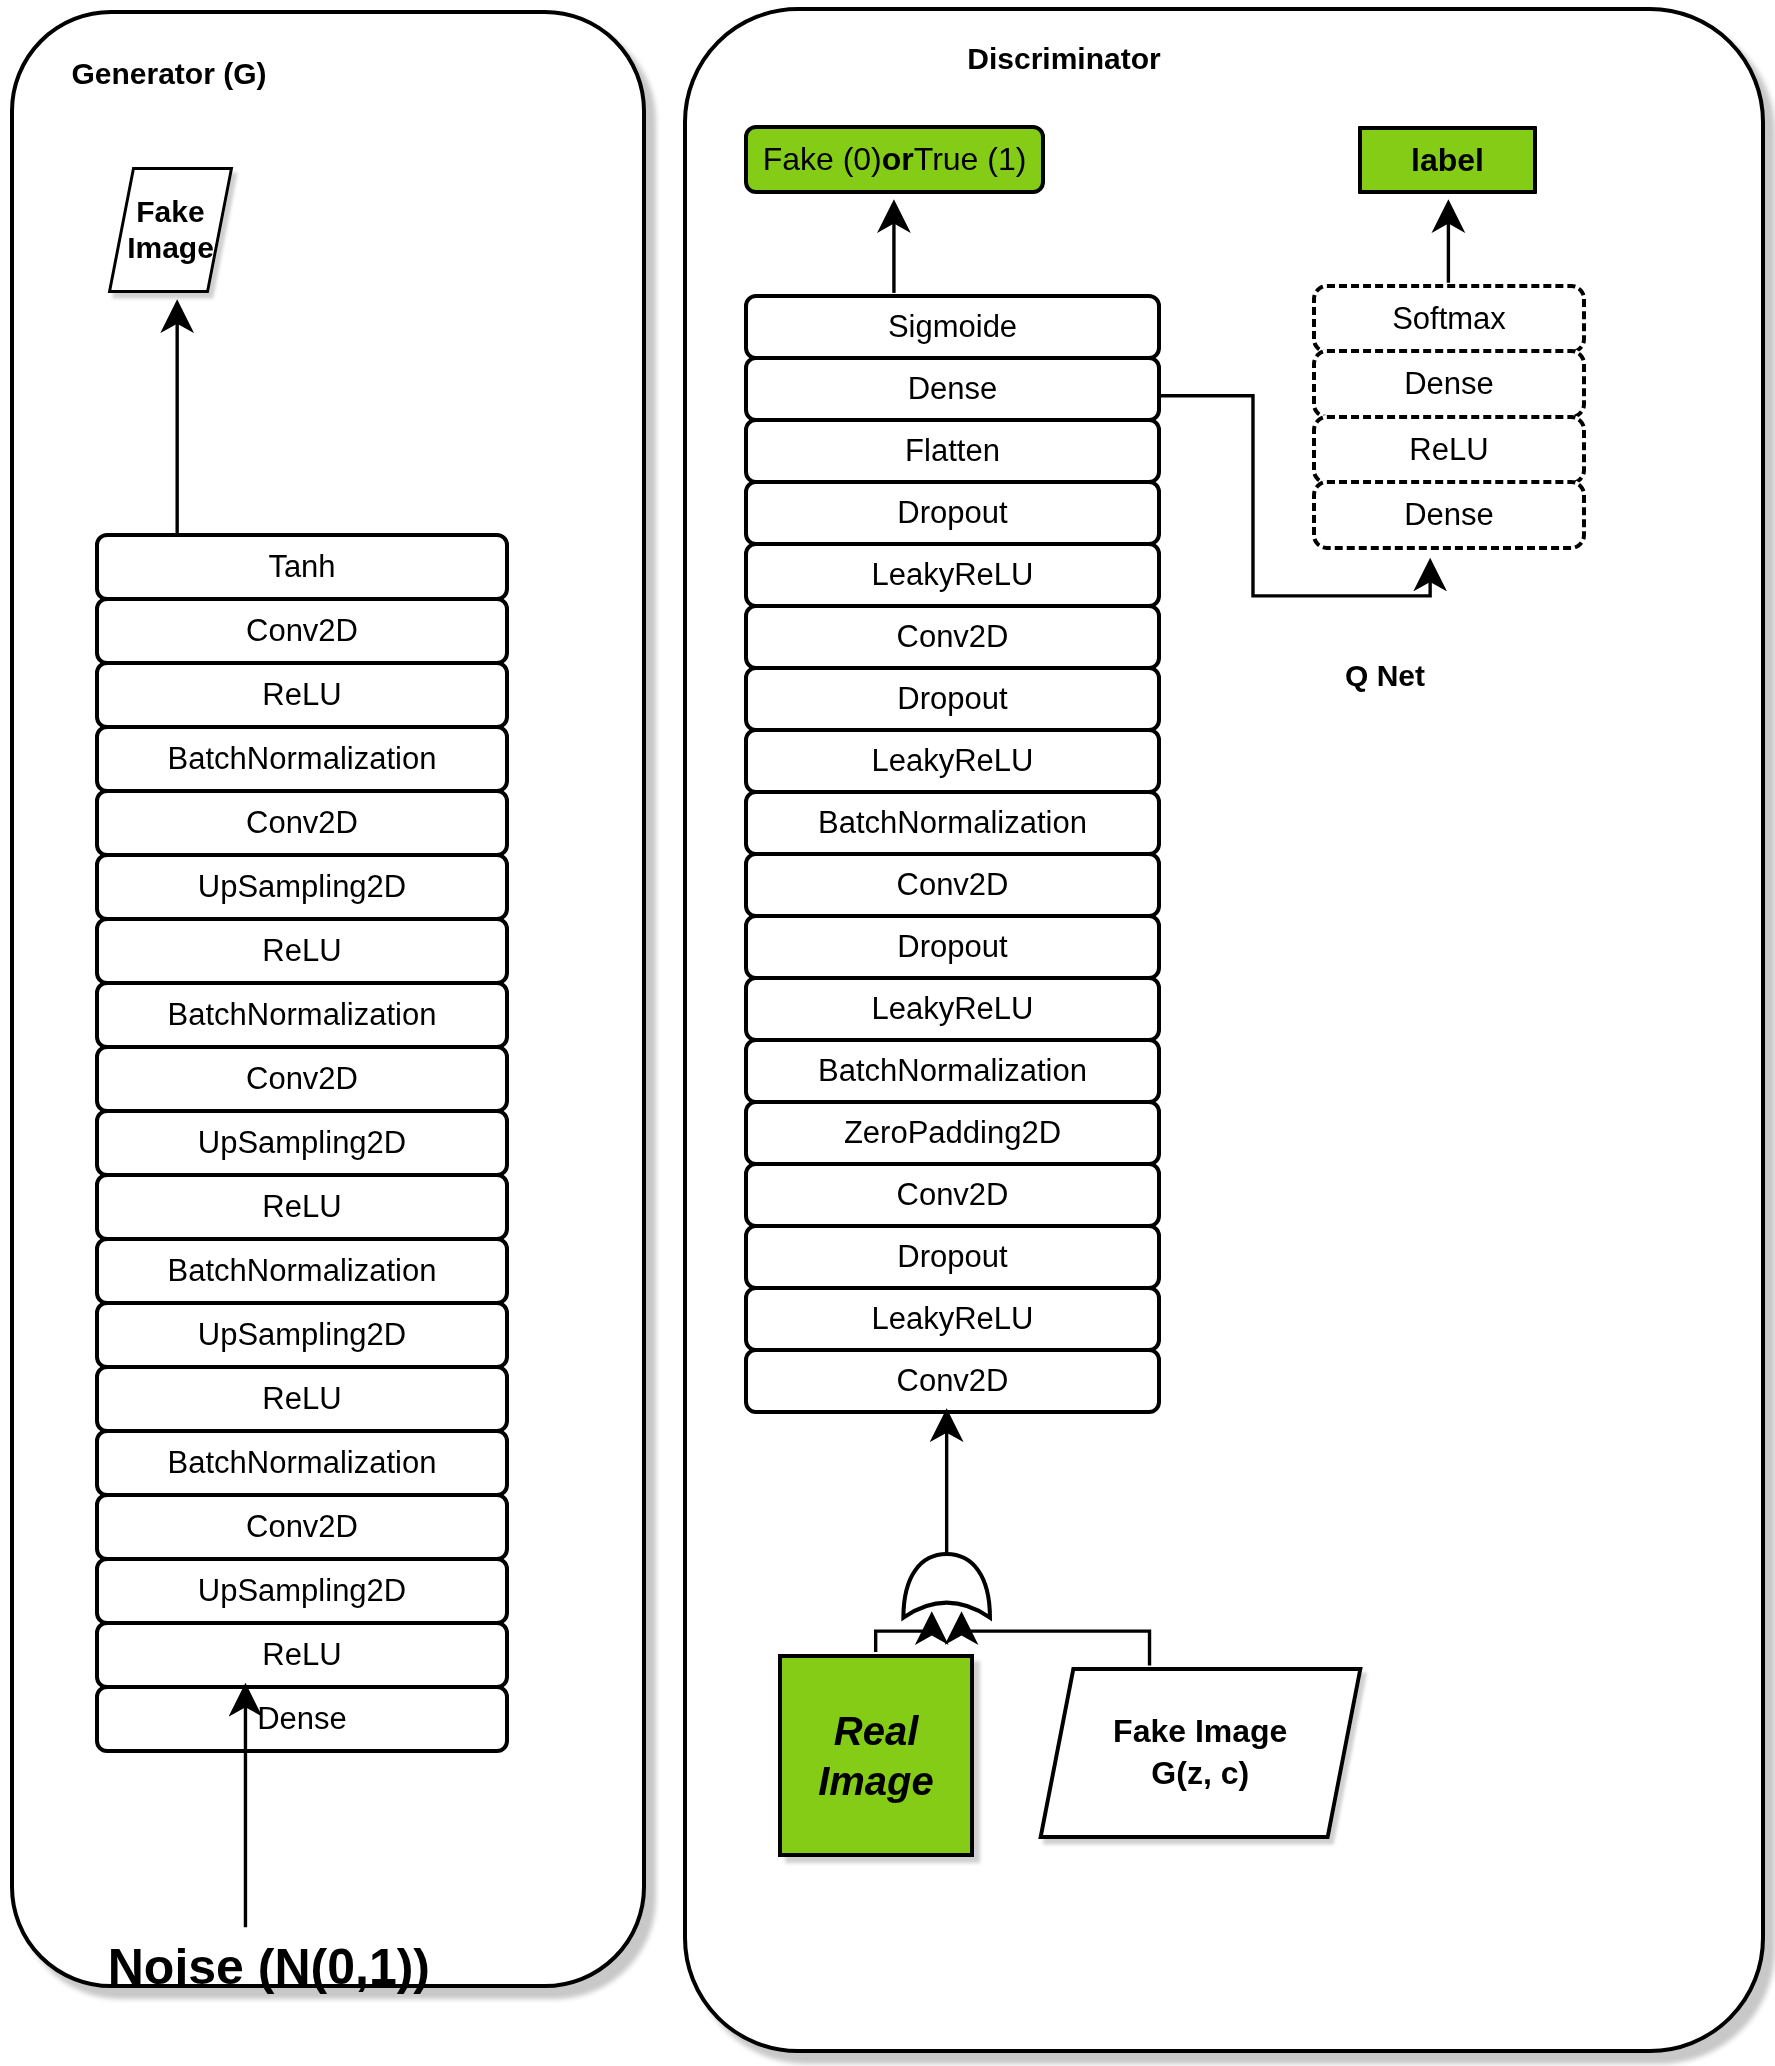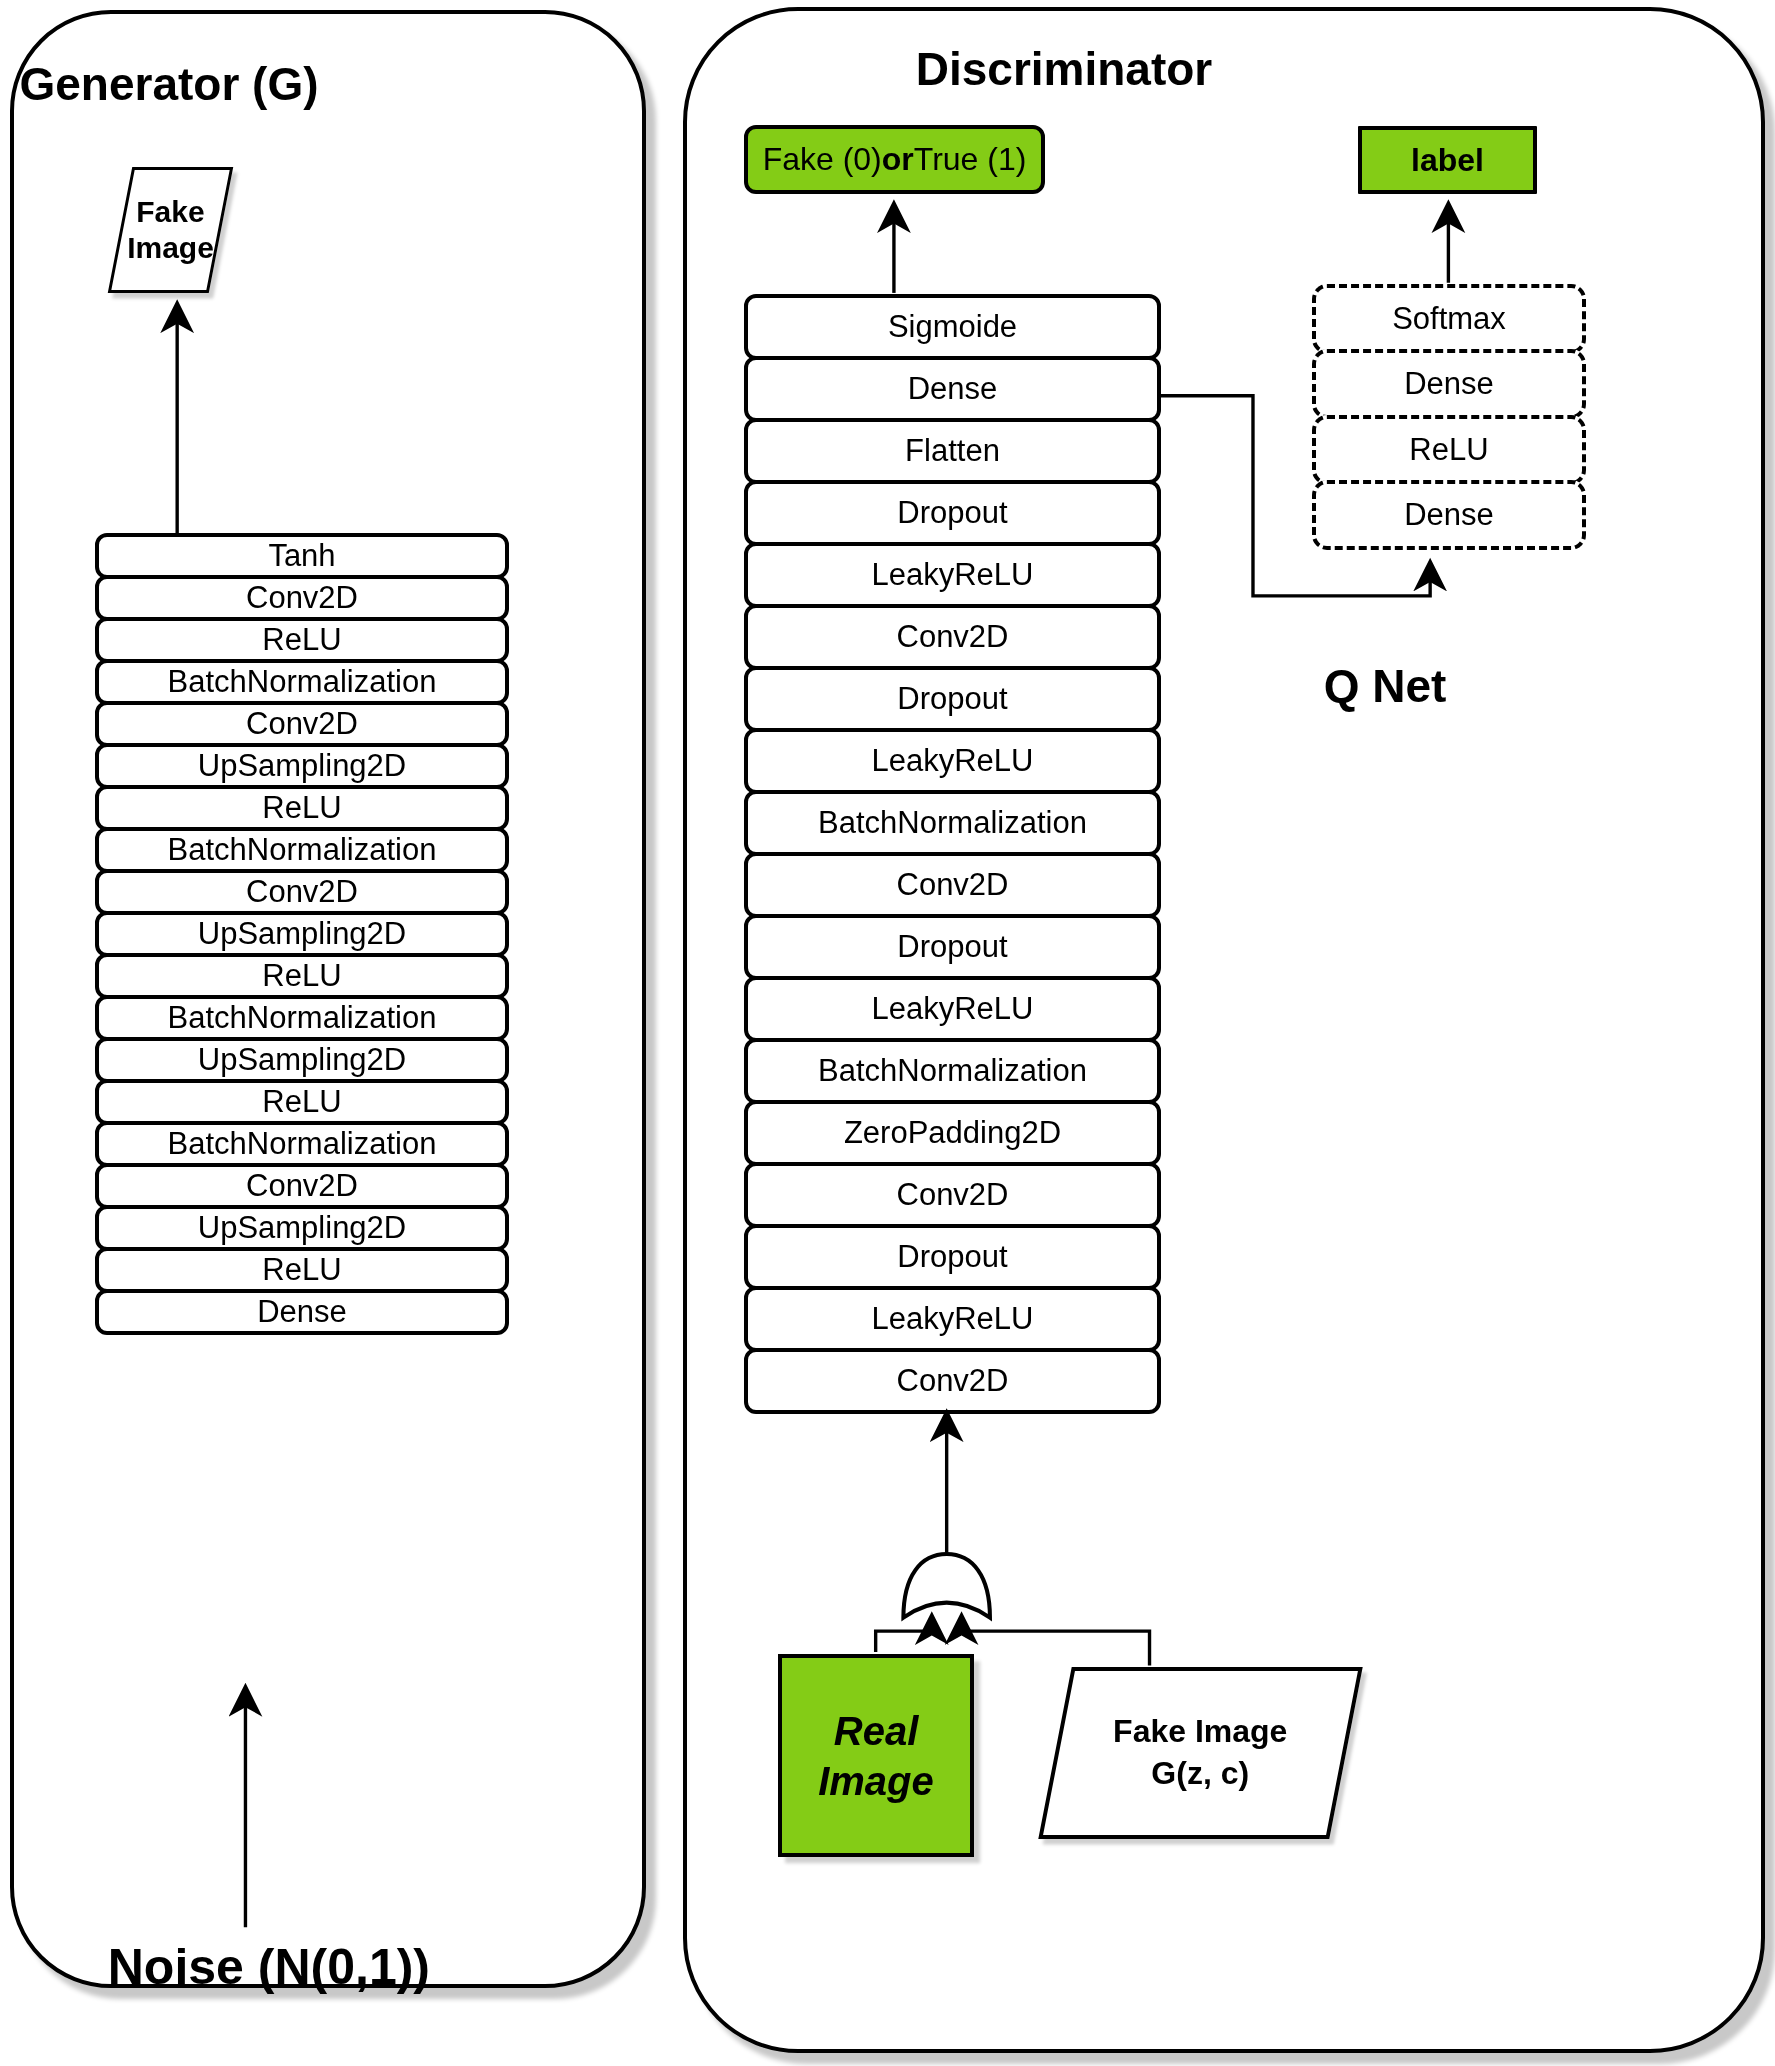--- a/index.html
+++ b/index.html
@@ -6,37 +6,37 @@
   body { font-family:"Liberation Sans", sans-serif; color:#000; }
   .canvas { position:relative; width:1775px; height:2066px; background:#ffffff; overflow:hidden; }
 
   .panel {
     position:absolute; box-sizing:border-box; background:#ffffff;
     border:4px solid #000; box-shadow:9.5px 10.8px 5.4px #c8c8c8;
   }
   .gen-panel  { left:10px;  top:10px; width:636px;  height:1978px; border-radius:101px; }
   .disc-panel { left:683px; top:6.8px; width:1082px; height:2046px; border-radius:115px; }
 
-  .big-title { position:absolute; font-size:46px; font-weight:bold; text-align:center; white-space:nowrap; }
+  .big-title { position:absolute; font-size:30px; font-weight:bold; text-align:center; white-space:nowrap; }
   .gen-title  { left:0px;    top:57px;  width:338px; }
   .disc-title { left:895px; top:42px;  width:338px; }
   .qnet-title { left:1216px; top:659px; width:338px; }
 
   .stack { position:absolute; display:flex; flex-direction:column; }
   .gen-stack  { left:95px;  top:533px; width:414px; }
   .disc-stack { left:744px; top:294px; width:417px; }
   .qnet-stack { left:1312px; top:284px; width:274px; }
 
   .layer-box {
     box-sizing:border-box; background:#ffffff; border:4px solid #000; border-radius:12px;
     display:flex; align-items:center; justify-content:center;
     font-size:31px; margin-top:-4px; position:relative;
   }
   .layer-box:first-of-type { margin-top:0; }
-  .gen-stack  .layer-box { height:46px; }
+  .gen-stack  .layer-box { height:68px; }
   .disc-stack .layer-box { height:66px; }
   .qnet-stack .layer-box { height:70px; border:4.7px dashed #000; border-radius:15px; margin-top:-4.7px; }
   .qnet-stack .layer-box:first-of-type { margin-top:0; }
 
   .io-box {
     position:absolute; box-sizing:border-box; background:#84cc16; border:4px solid #000;
     display:flex; align-items:center; justify-content:center; text-align:center;
   }
   .outcome-box { left:744px; top:125px; width:301px; height:69px; border-radius:12px; border-width:4.7px; font-size:32px; }
   .outcome-box .b { font-weight:bold; }

